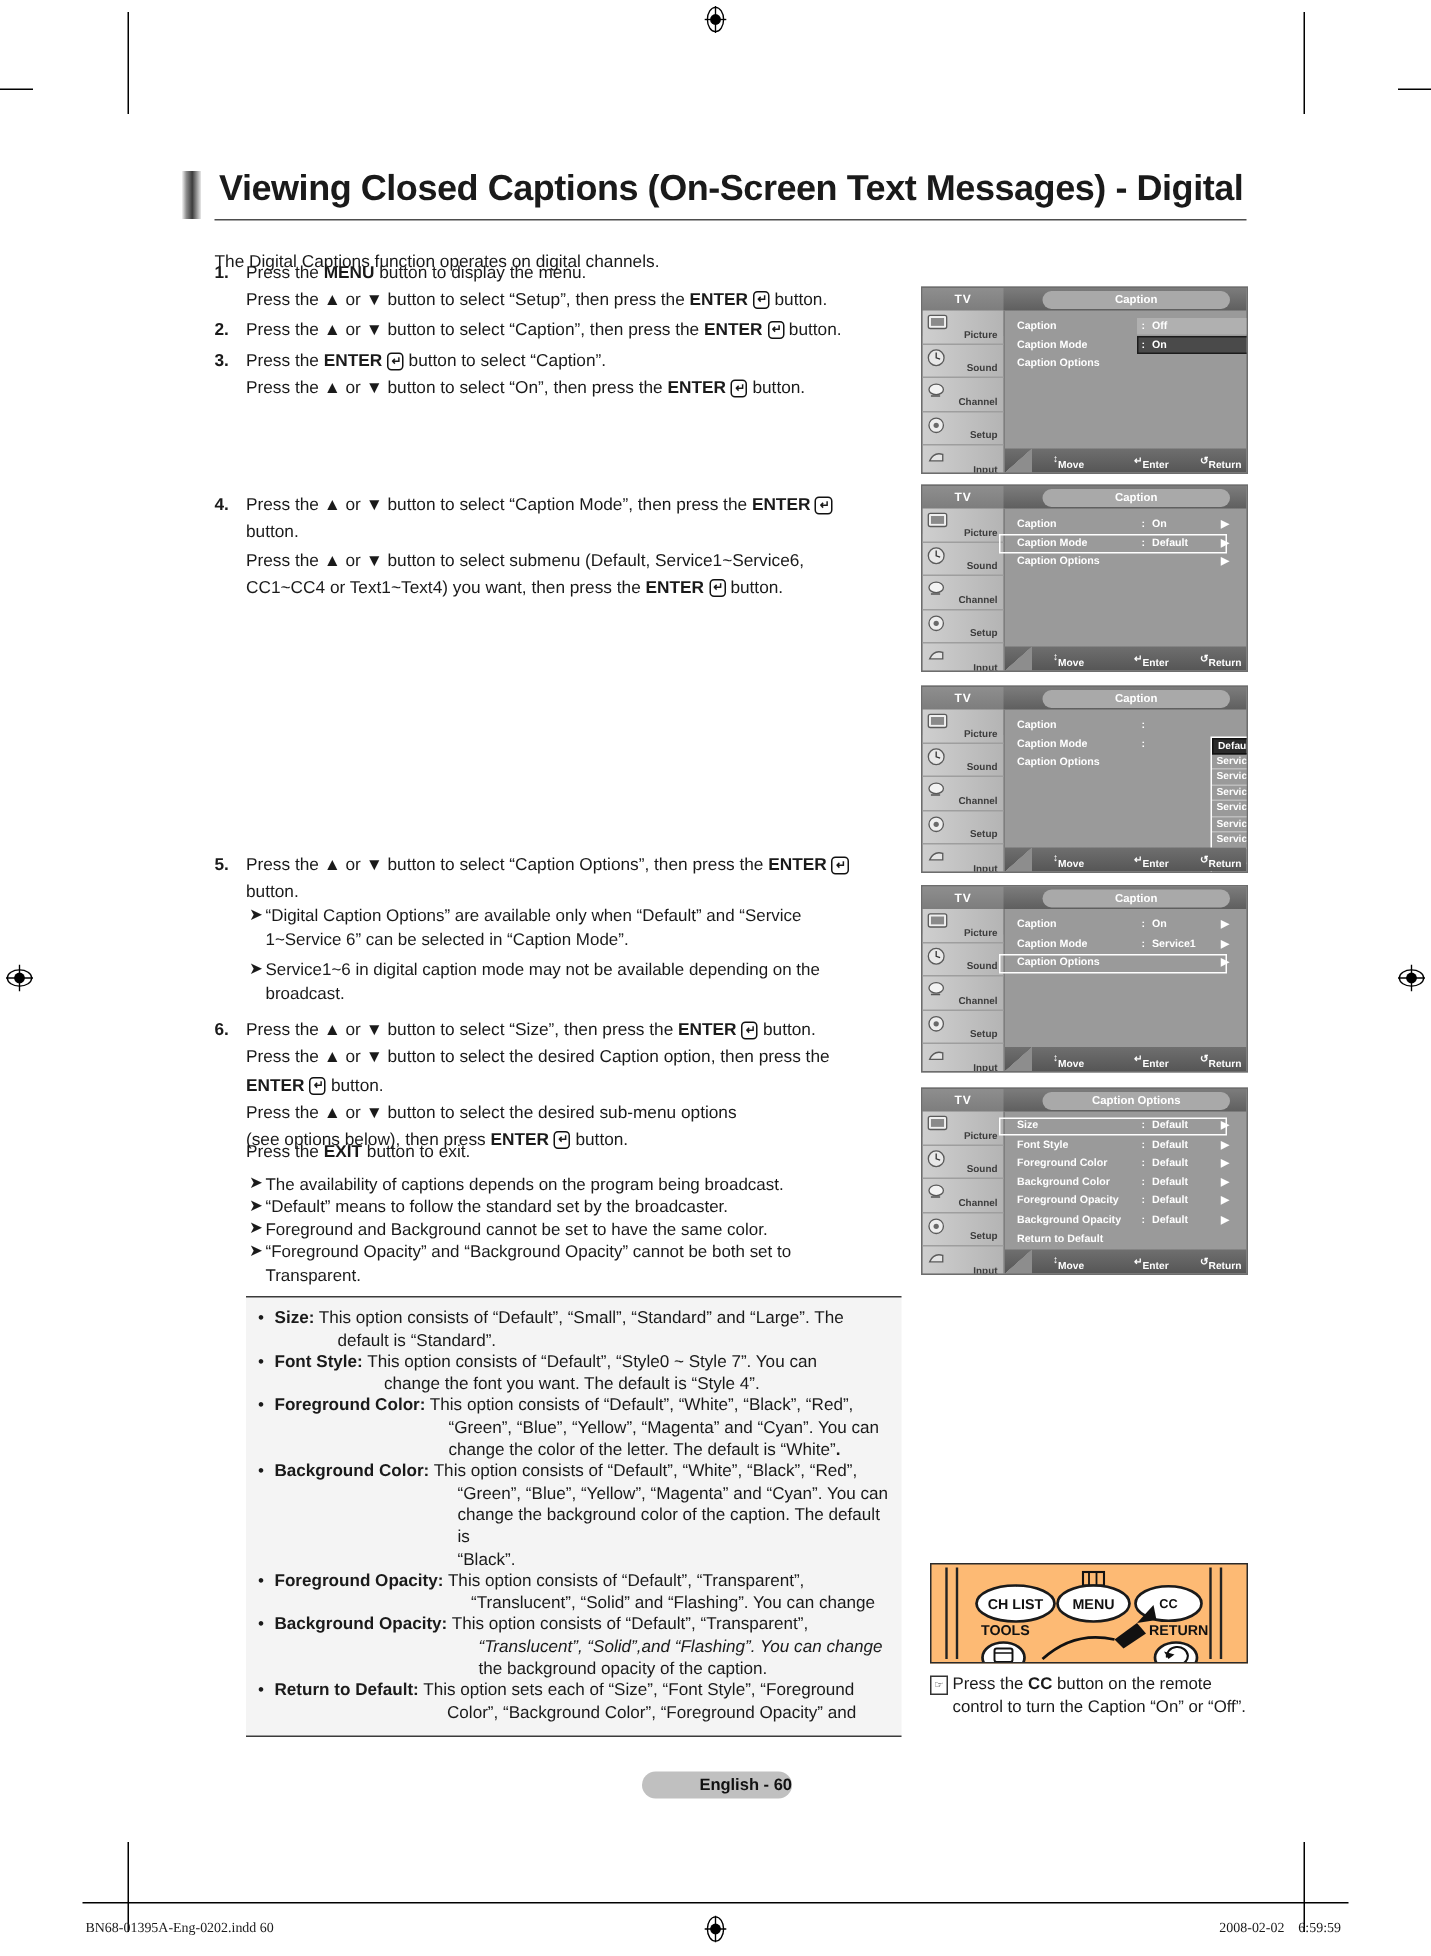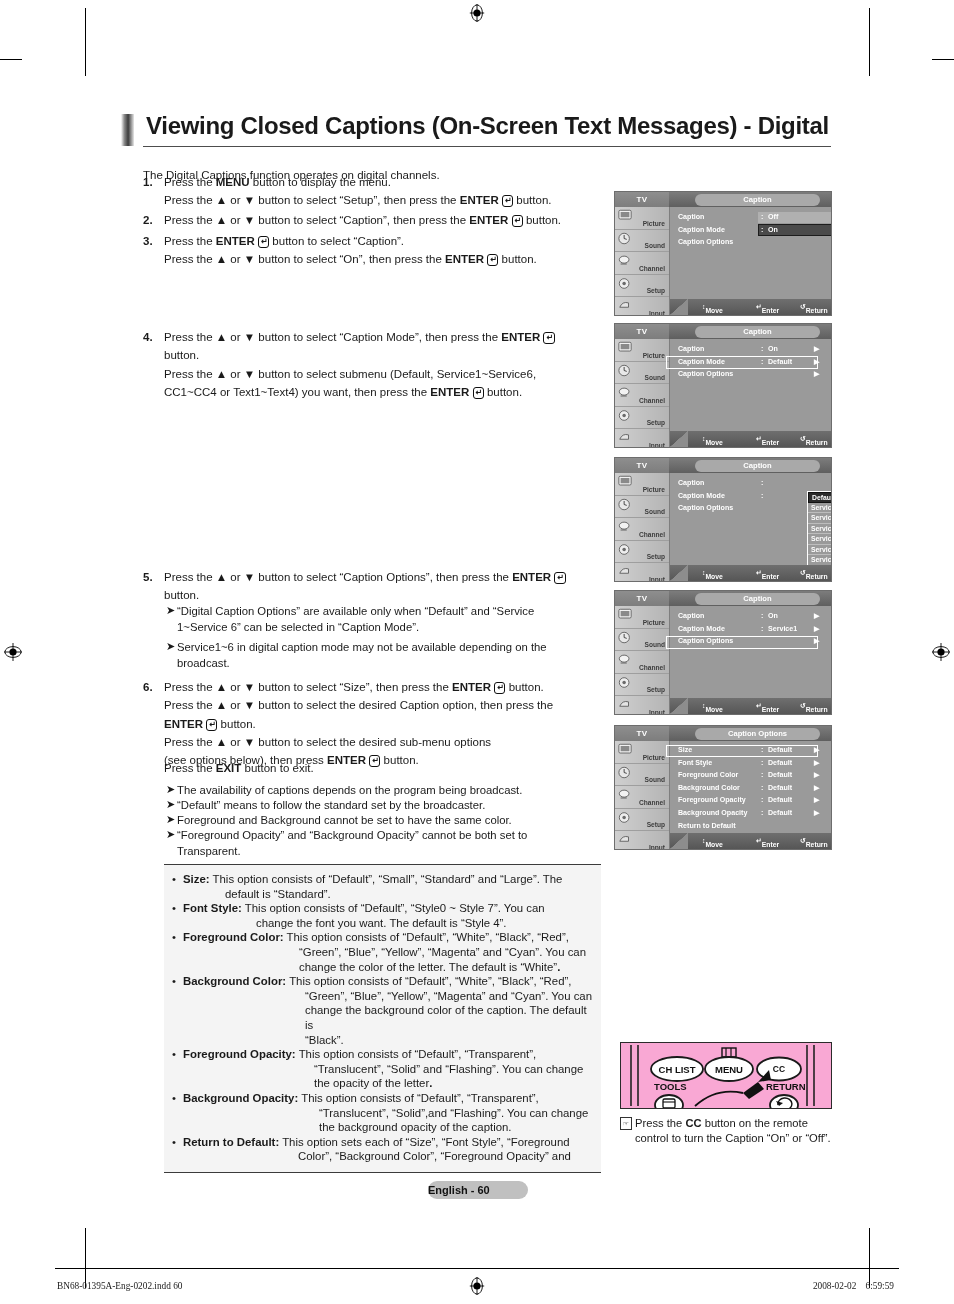--- a/index.html
+++ b/index.html
@@ -163,21 +163,21 @@
     position: absolute;
     left: 428px;
     top: 1181px;
     width: 100px;
     height: 18px;
     border-radius: 9px;
     background: #c0c0c0;
     color: #111;
     font-size: 11px;
     font-weight: bold;
-    text-align: left;
+    text-align: right;
     line-height: 18px;
   }
 
   
   .footer-rule {
     position: absolute;
     left: 55px;
     top: 1268px;
     width: 844px;
     height: 1px;
@@ -381,21 +381,21 @@
   }
 
   
   .remote-wrap {
     position: absolute;
     left: 620px;
     top: 1042px;
     width: 212px;
     height: 67px;
     border: 1.3px solid #2b2b2b;
-    background: #f9a8d4;
+    background: #fdba74;
     box-sizing: border-box;
   }
   .remote-note {
     position: absolute;
     left: 620px;
     top: 1116px;
     width: 215px;
     font-size: 11.2px;
     line-height: 14.8px;
   }
@@ -570,27 +570,26 @@
       <span>This option consists of “Default”, “White”, “Black”, “Red”,</span>
       <span class="hang" style="padding-left:122px;">“Green”, “Blue”, “Yellow”, “Magenta” and “Cyan”. You can</span>
       <span class="hang" style="padding-left:122px;">change the background color of the caption. The default is</span>
       <span class="hang" style="padding-left:122px;">“Black”.</span>
     </div>
     <div class="opt-row">
       <span class="bullet">•</span>
       <span class="lbl">Foreground Opacity:</span>
       <span>This option consists of “Default”, “Transparent”,</span>
       <span class="hang" style="padding-left:131px;">“Translucent”, “Solid” and “Flashing”. You can change</span>
-      <span class="hang" style="padding-left:131px;">the opacity of the letter<b>.</b></span>
     </div>
     <div class="opt-row">
       <span class="bullet">•</span>
       <span class="lbl">Background Opacity:</span>
       <span>This option consists of “Default”, “Transparent”,</span>
-      <span class="hang" style="padding-left:136px;">“Translucent”, “Solid”,and “Flashing”. You can change</span>
+      <span class="hang" style="padding-left:136px;font-style:italic;">“Translucent”, “Solid”,and “Flashing”. You can change</span>
       <span class="hang" style="padding-left:136px;">the background opacity of the caption.</span>
     </div>
     <div class="opt-row">
       <span class="bullet">•</span>
       <span class="lbl">Return to Default:</span>
       <span>This option sets each of “Size”, “Font Style”, “Foreground</span>
       <span class="hang" style="padding-left:115px;">Color”, “Background Color”, “Foreground Opacity” and</span>
     </div>
   </div>
 

